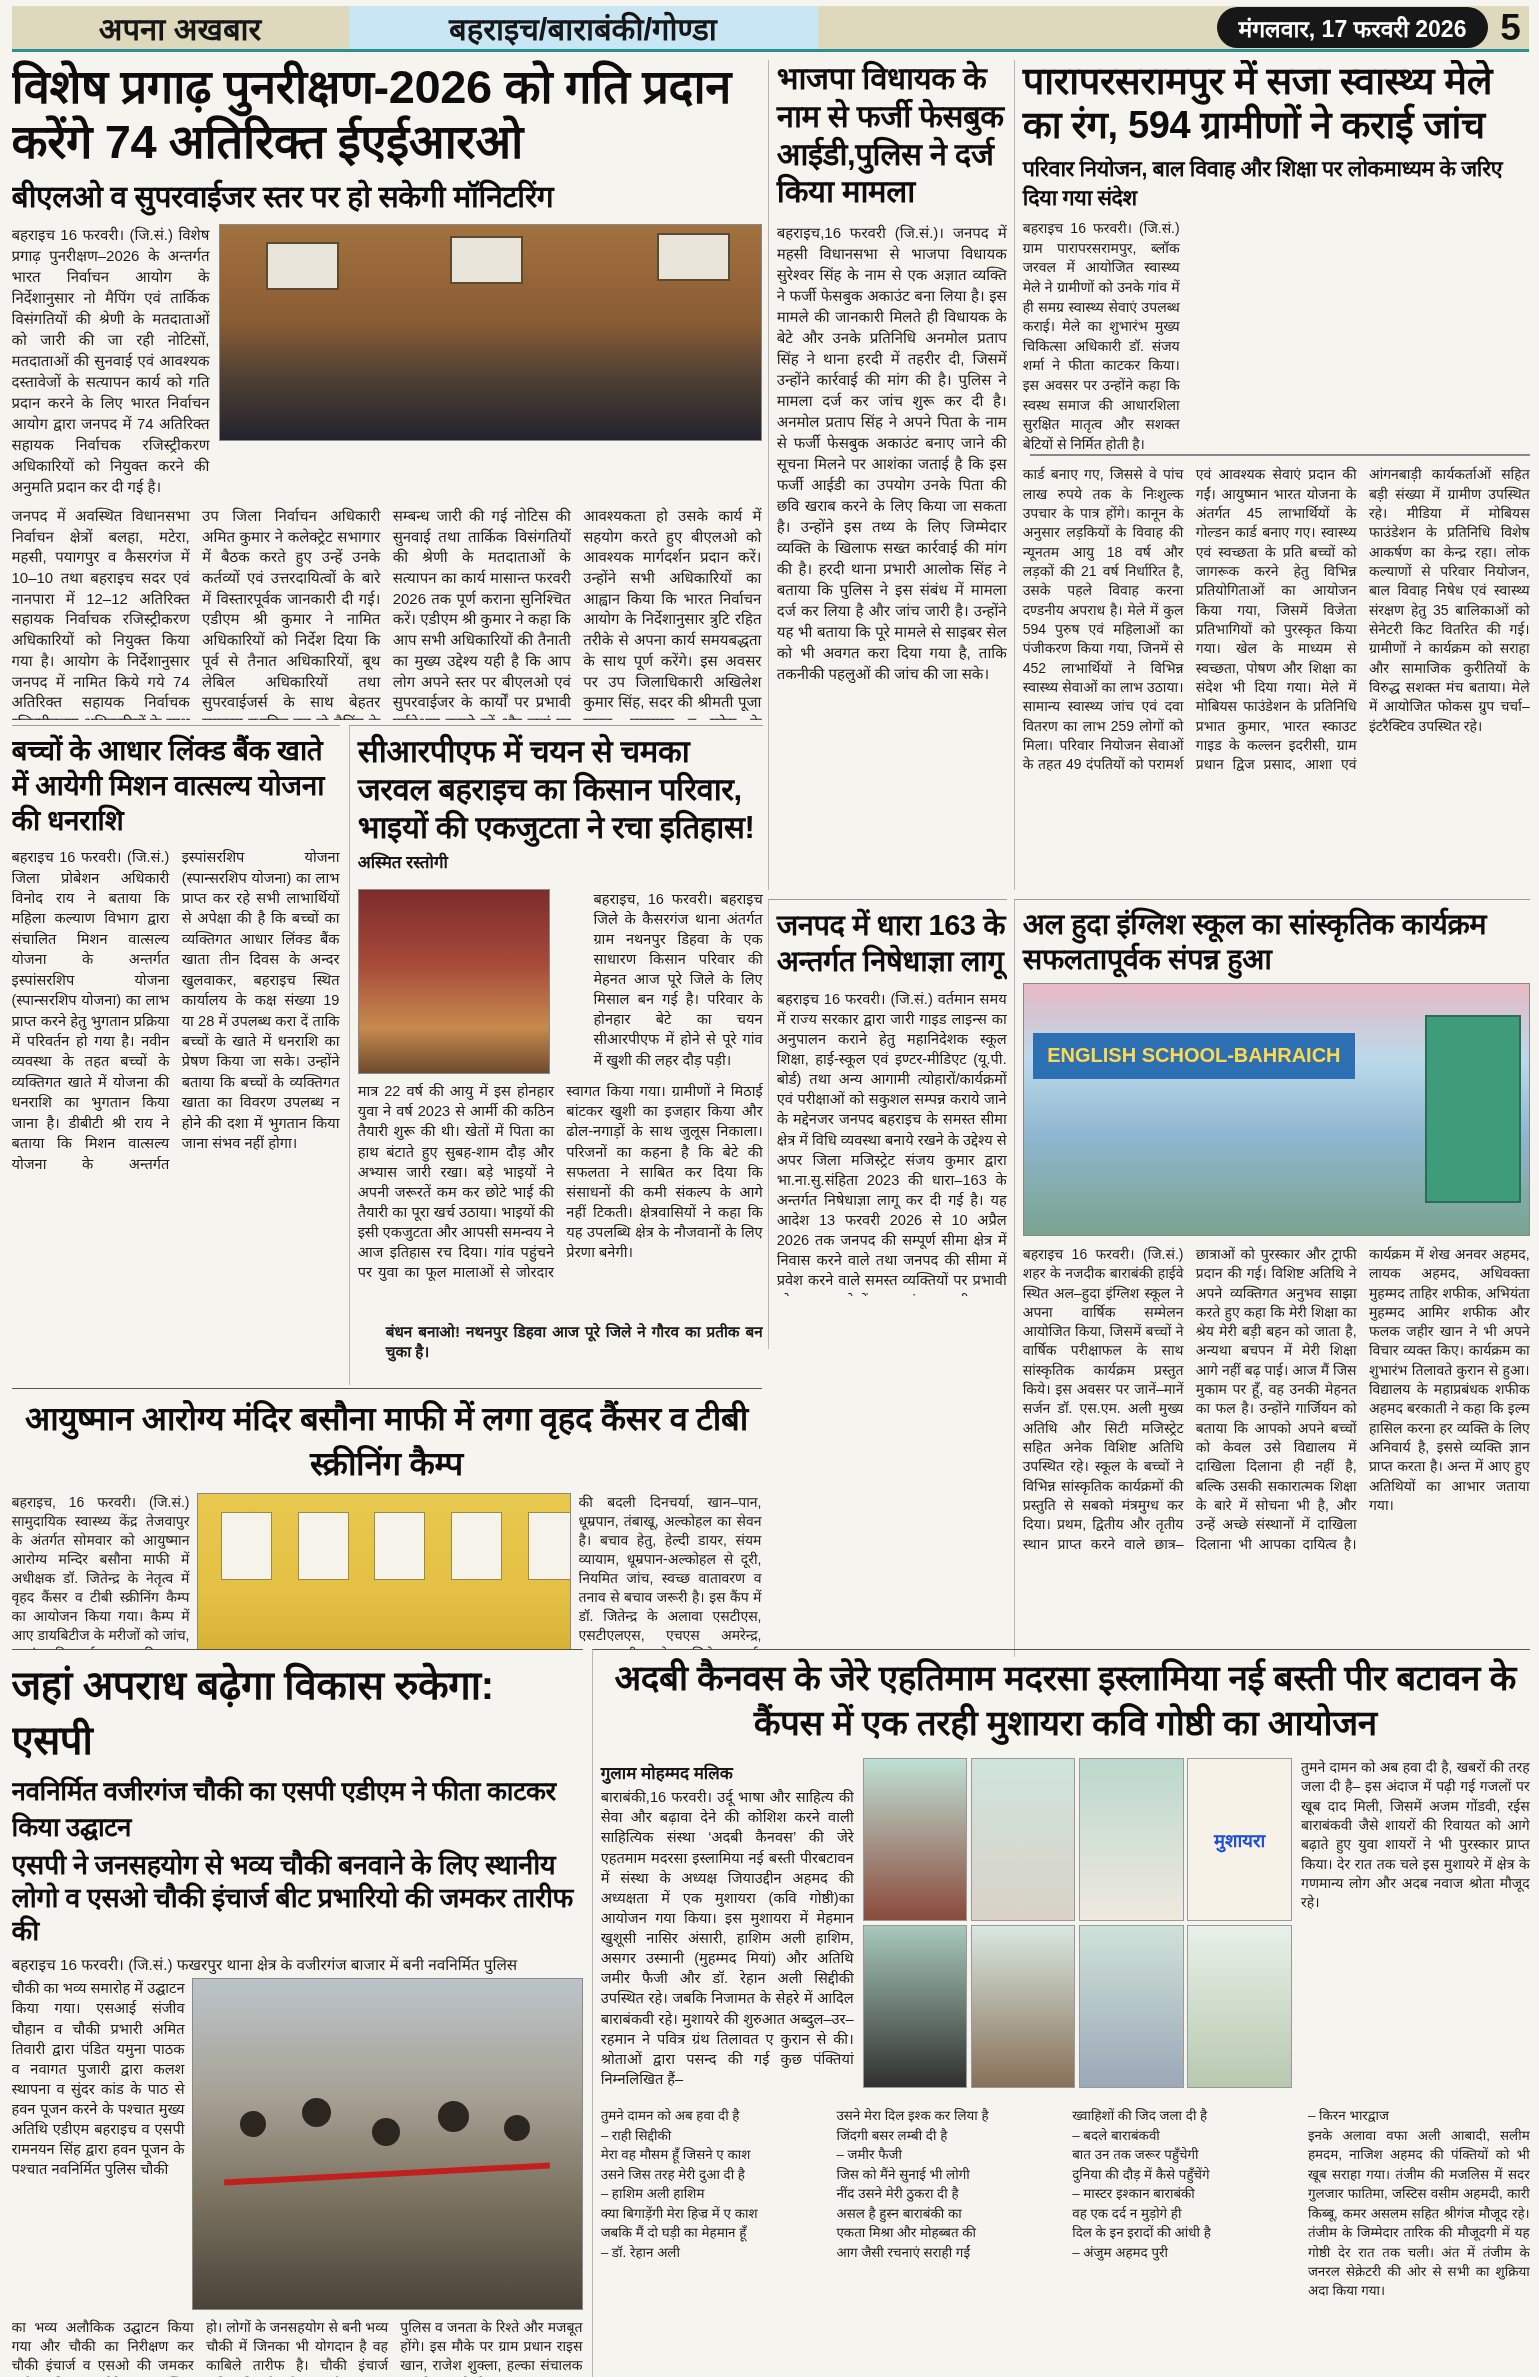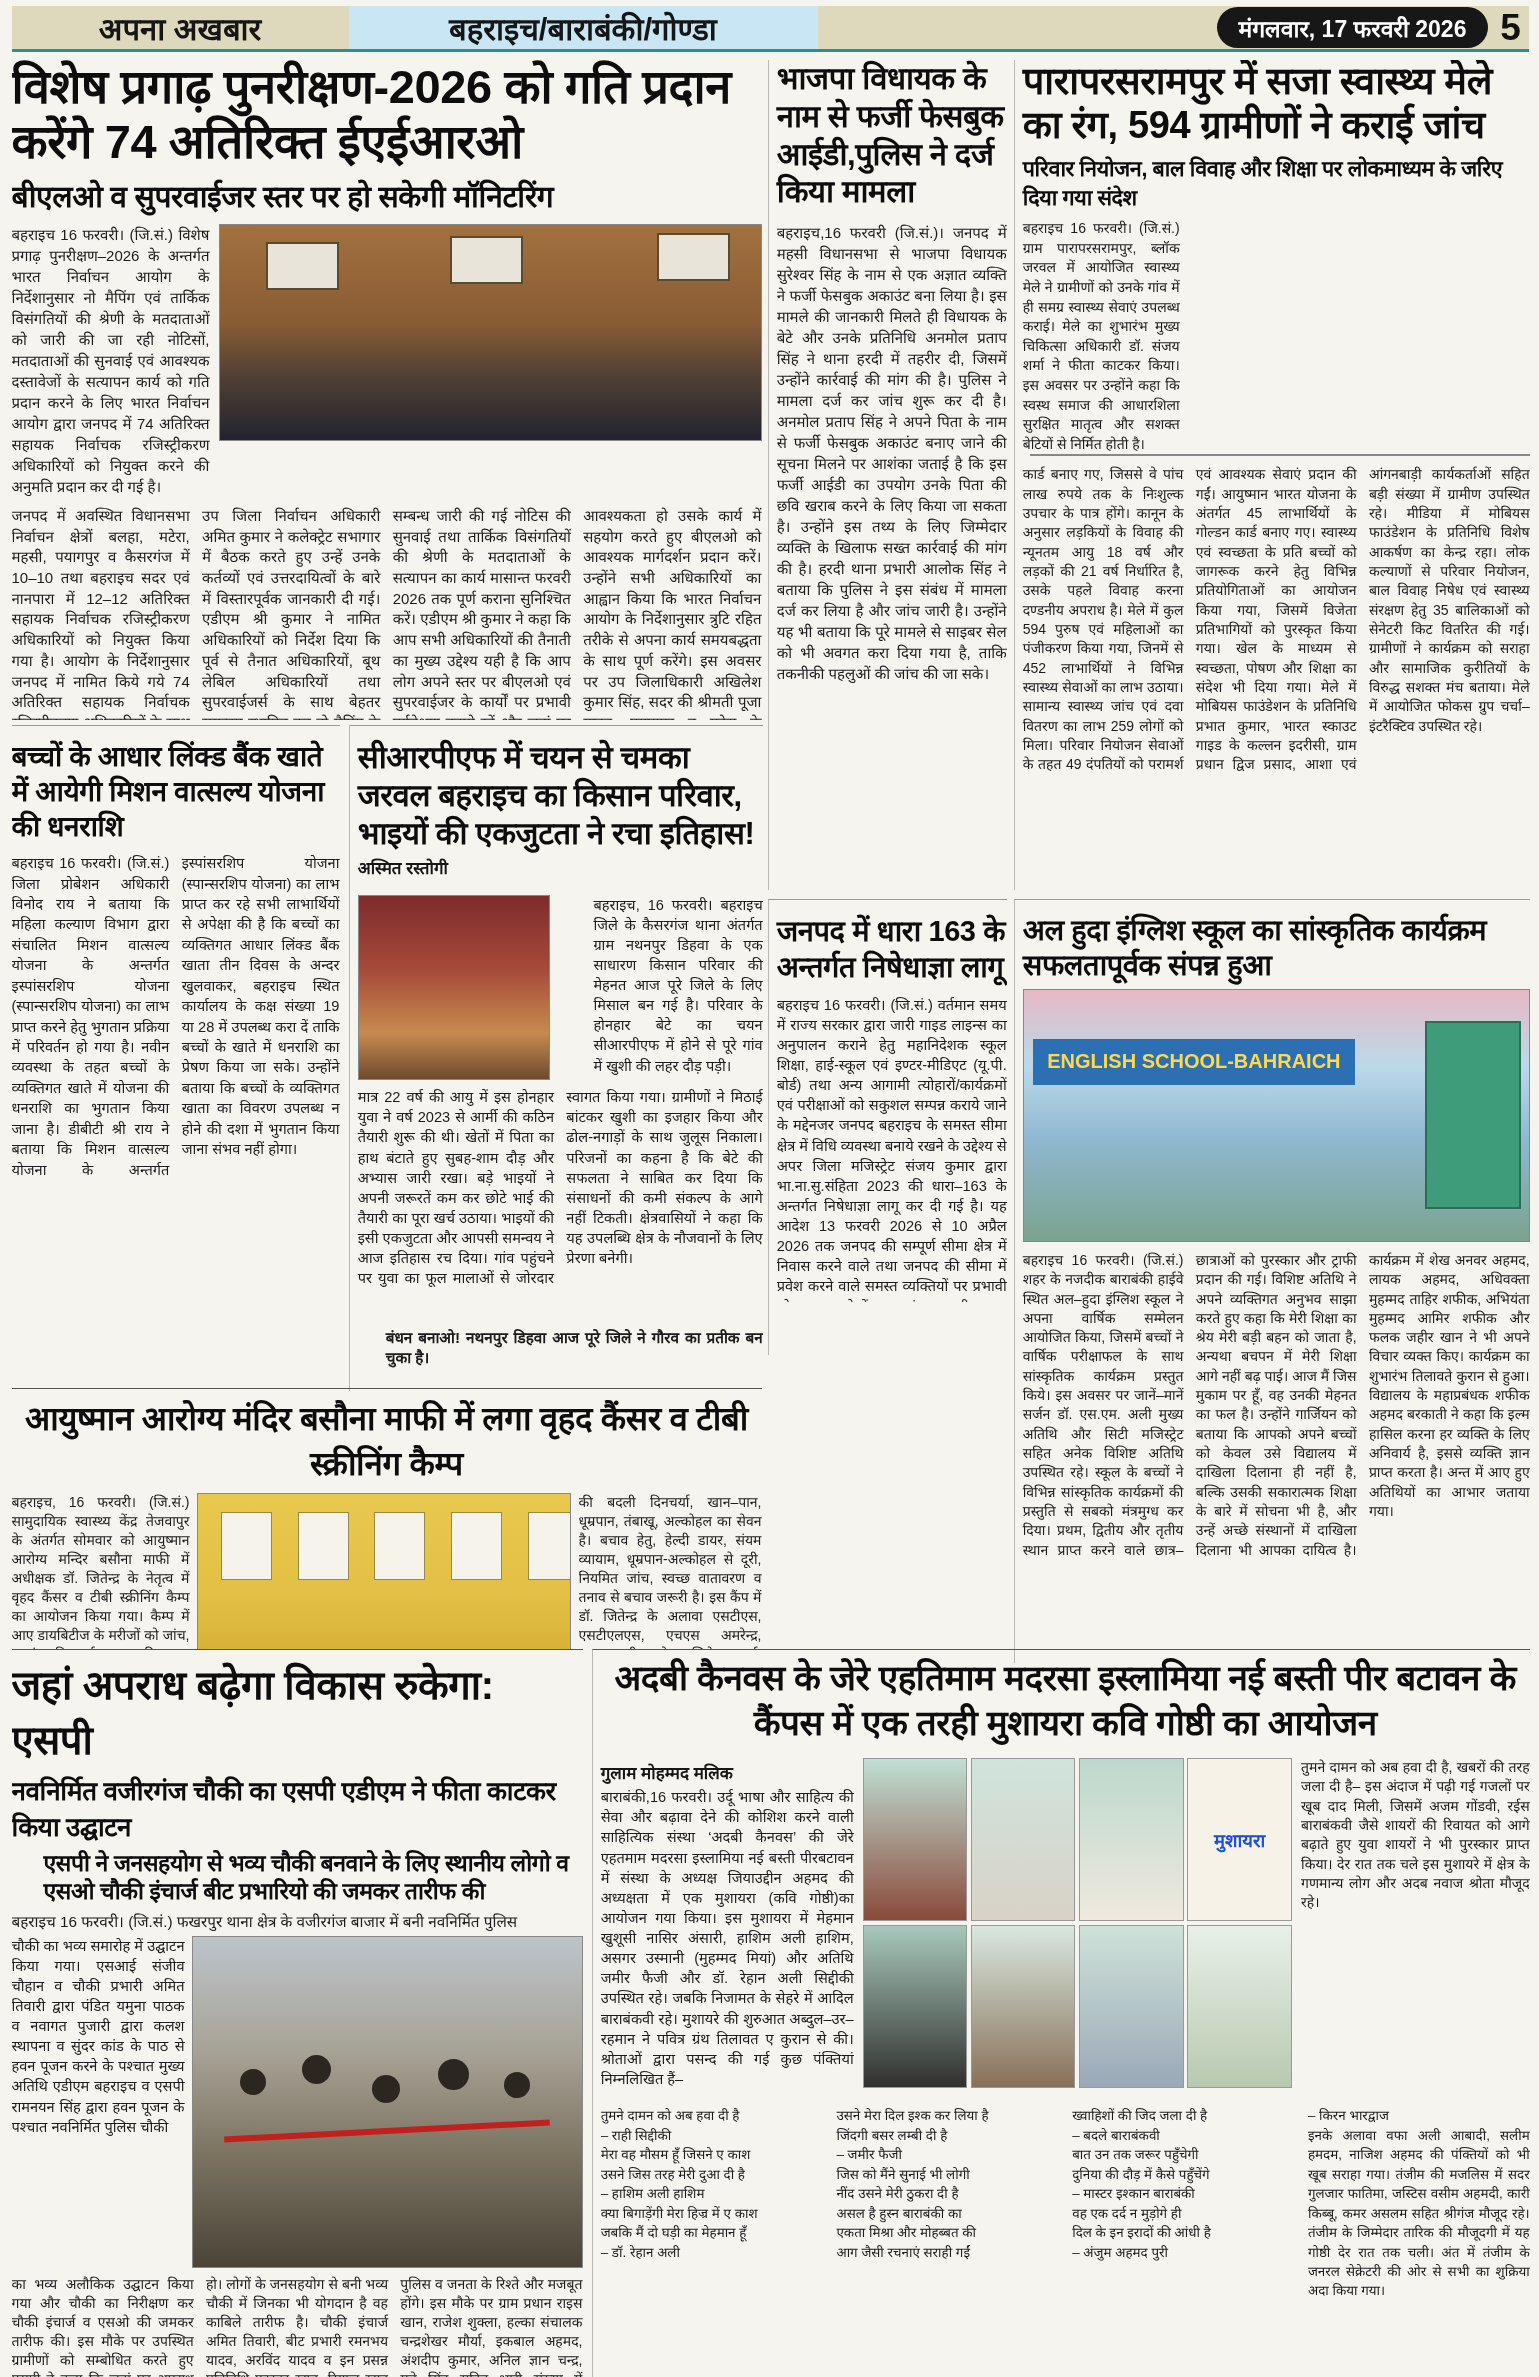--- a/index.html
+++ b/index.html
@@ -15,21 +15,21 @@
   .mh-date{background:#171717;color:#fff;font-weight:bold;font-size:23px;border-radius:23px;padding:4.6px 21.5px;}
   .mh-page{font-size:37px;font-weight:bold;margin-left:12.3px;color:#111;}
   
   .art{position:absolute;overflow:hidden;}
   .hl{font-weight:bold;color:#0d0d0d;letter-spacing:-0.4px;}
   .body-txt{text-align:justify;color:#1c1c1c;white-space:pre-line;}
   .cols2{column-count:2;column-gap:12.3px;}
   .cols3{column-count:3;column-gap:12.3px;}
   .cols4{column-count:4;column-gap:12.3px;}
   .rule-l{border-left:0.8px solid #b8b8b4;padding-left:7.7px;}
-  .rule-t{border-top:0.8px solid #9a9a96;padding-top:13px;}
+  .rule-t{border-top:0.8px solid #9a9a96;padding-top:7px;}
   .rule-t2{border-top:1.5px solid #55554f;padding-top:6.1px;}
   .photo{position:relative;overflow:hidden;border:0.8px solid #888;}
   .row{display:flex;}
   .byline{font-weight:bold;font-size:17px;margin:3.1px 0;}
   
   .ph-meeting{background:linear-gradient(180deg,#9a6b3f 0%,#8a5c34 45%,#4a3category 0,#54412c 70%,#2e2e36 100%);
               background:linear-gradient(180deg,#a2713f,#8a5c34 45%,#514134 70%,#23232e 100%);}
   .ph-meeting .screen{position:absolute;background:#e8e4da;width:69px;height:44px;border:2.3px solid #5a4a30;}
   .ph-fair{background:linear-gradient(180deg,#d9a23c,#e0b35a 35%,#b3563c 65%,#7e3426 100%);}
   .ph-fair .banner{position:absolute;left:0;right:0;bottom:0;height:43px;background:#f3efe4;
@@ -141,21 +141,21 @@
         <div class="poster" style="left:253px;"></div>
         <div class="poster" style="left:330px;"></div>
       </div>
       <div class="body-txt" style="width:183px;font-size:14px;line-height:1.36;height:187px;overflow:hidden;">की बदली दिनचर्या, खान–पान, धूम्रपान, तंबाखू, अल्कोहल का सेवन है। बचाव हेतु, हेल्दी डायर, संयम व्यायाम, धूम्रपान-अल्कोहल से दूरी, नियमित जांच, स्वच्छ वातावरण व तनाव से बचाव जरूरी है। इस कैंप में डॉ. जितेन्द्र के अलावा एसटीएस, एसटीएलएस, एचएस अमरेन्द्र, प्रधान, सीएचओ अभिषेक वर्मा, संगीता वर्मा, सौरभ तथा गैर संचारी रोग जैसे शुगर, बीपी, कैंसर आदि की स्क्रीनिंग टीम व आशाओं ने सहयोग किया। मौके पर मुख्य रूप से ग्रामीण एवं मरीज मौजूद रहे।</div>
     </div>
   </div>
 
   <div class="art rule-t2" style="left:11.5px;top:1649px;width:571px;height:725px;">
     <div class="hl" style="font-size:40px;">जहां अपराध बढ़ेगा विकास रुकेगा: एसपी</div>
     <div class="hl" style="font-size:26px;margin-top:6.1px;">नवनिर्मित वजीरगंज चौकी का एसपी एडीएम ने फीता काटकर किया उद्घाटन</div>
-    <div class="hl" style="font-size:23px;line-height:1.22;margin-top:4.6px;margin-left:32px;">एसपी ने जनसहयोग से भव्य चौकी बनवाने के लिए स्थानीय लोगो व एसओ चौकी इंचार्ज बीट प्रभारियो की जमकर तारीफ की</div>
+    <div class="hl" style="font-size:27px;line-height:1.22;margin-top:4.6px;">एसपी ने जनसहयोग से भव्य चौकी बनवाने के लिए स्थानीय लोगो व एसओ चौकी इंचार्ज बीट प्रभारियो की जमकर तारीफ की</div>
     <div class="body-txt" style="margin-top:6.1px;font-size:15.3px;">बहराइच 16 फरवरी। (जि.सं.)   फखरपुर थाना क्षेत्र के वजीरगंज बाजार में बनी नवनिर्मित पुलिस</div>
     <div class="row" style="margin-top:4.6px;">
       <div class="body-txt" style="width:173px;font-size:14.6px;line-height:1.38;height:330px;overflow:hidden;">चौकी का भव्य समारोह में उद्घाटन किया गया। एसआई संजीव चौहान व चौकी प्रभारी अमित तिवारी द्वारा पंडित यमुना पाठक व नवागत पुजारी द्वारा कलश स्थापना व सुंदर कांड के पाठ से हवन पूजन करने के पश्चात मुख्य अतिथि एडीएम बहराइच व एसपी रामनयन सिंह द्वारा हवन पूजन के पश्चात नवनिर्मित पुलिस चौकी</div>
       <div class="photo ph-crowd" style="flex:1;height:330px;margin-left:7.7px;">
         <div class="ribbon"></div>
         <div class="head-dot" style="left:12%;top:40%;width:26px;height:26px;"></div>
         <div class="head-dot" style="left:28%;top:36%;width:29px;height:29px;"></div>
         <div class="head-dot" style="left:46%;top:42%;width:28px;height:28px;"></div>
         <div class="head-dot" style="left:63%;top:37%;width:31px;height:31px;"></div>
         <div class="head-dot" style="left:80%;top:41%;width:26px;height:26px;"></div>

